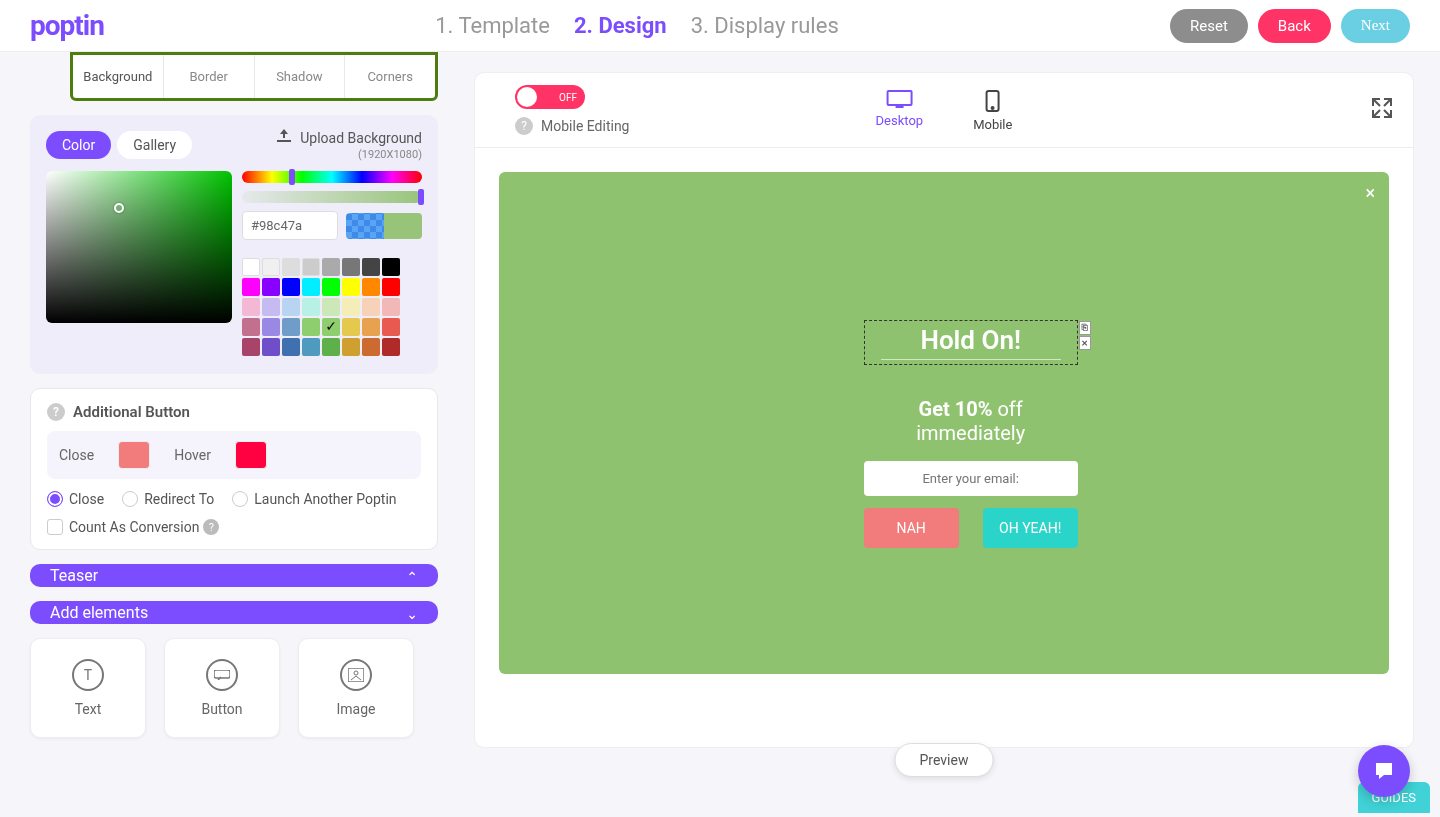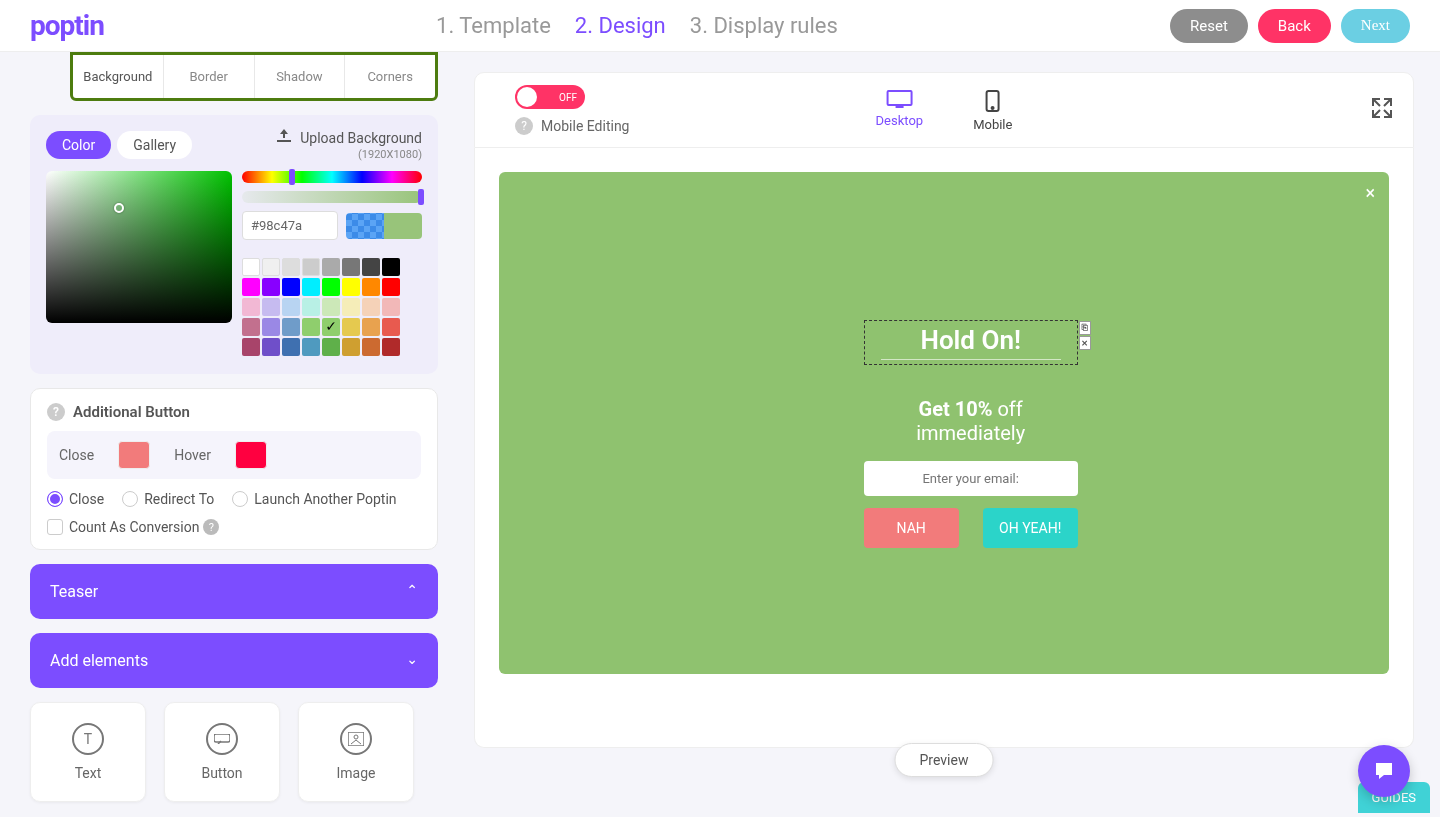--- a/index.html
+++ b/index.html
@@ -3,21 +3,21 @@
   <meta charset="utf-8">
   <style>
     * { margin: 0; padding: 0; box-sizing: border-box; font-family: -apple-system, BlinkMacSystemFont, "Segoe UI", Roboto, sans-serif; }
     body { background: #f5f5fa; width: 1440px; height: 817px; overflow: hidden; }
 
     
     .header { height: 52px; background: #fff; display: flex; align-items: center; padding: 0 30px; border-bottom: 1px solid #eee; }
     .logo { font-size: 28px; font-weight: 700; color: #7c4dff; letter-spacing: -1px; text-align: center; }
     .steps { flex: 1; display: flex; justify-content: center; gap: 24px; }
     .step { font-size: 22px; color: #999; font-weight: 400; }
-    .step.active { color: #7c4dff; font-weight: 400; }
+    .step.active { color: #7c4dff; font-weight: 700; }
     .header-btns { display: flex; gap: 10px; }
     .btn { border: none; padding: 8px 20px; border-radius: 18px; font-size: 15px; color: #fff; cursor: pointer; }
     .btn-reset { background: #8d8d8d; }
     .btn-back { background: #ff3366; }
     .btn-next { background: #6bcfe3; font-family: Liberation Serif, serif; }
 
     
     .main { display: flex; height: calc(100% - 52px); }
     .sidebar { width: 468px; padding: 0 20px 20px; overflow-y: auto; }
     .sidebar-inner { padding: 0 10px; }
@@ -64,21 +64,21 @@
     .addl-row { background: #f5f4fc; border-radius: 8px; padding: 10px 12px; display: flex; gap: 24px; align-items: center; }
     .color-sw-lg { width: 32px; height: 28px; border-radius: 4px; border: 1px solid #eee; }
     .addl-label { font-size: 14px; color: #666; }
     .radio-row { display: flex; gap: 18px; align-items: center; margin-top: 12px; flex-wrap: wrap; font-size: 14px; color: #555; }
     .radio { width: 16px; height: 16px; border: 1px solid #ccc; border-radius: 50%; display: inline-block; vertical-align: middle; margin-right: 6px; }
     .radio.on { border-color: #7c4dff; background: #7c4dff; box-shadow: inset 0 0 0 2px #fff; }
     .checkbox { width: 16px; height: 16px; border: 1px solid #ccc; border-radius: 3px; display: inline-block; vertical-align: middle; margin-right: 6px; background: #fff; }
     .help-inline { width: 16px; height: 16px; border-radius: 50%; background: #bbb; color: #fff; font-size: 11px; display: inline-flex; align-items: center; justify-content: center; margin-left: 4px; }
 
     
-    .accordion { background: #7c4dff; color: #fff; border-radius: 10px; padding: 18px 20px; margin-top: 14px; display: flex; justify-content: space-between; align-items: flex-start; font-size: 16px; cursor: pointer; }
+    .accordion { background: #7c4dff; color: #fff; border-radius: 10px; padding: 2px 20px; margin-top: 14px; display: flex; justify-content: space-between; align-items: flex-end; font-size: 16px; cursor: pointer; }
     .chev { font-size: 14px; }
 
     
     .elements-grid { display: flex; gap: 18px; margin-top: 14px; }
     .elem-card { width: 116px; height: 100px; background: #fff; border: 1px solid #eee; border-radius: 10px; display: flex; flex-direction: column; align-items: center; justify-content: center; gap: 10px; cursor: pointer; box-shadow: 0 1px 3px rgba(0,0,0,0.05); }
     .elem-icon { width: 32px; height: 32px; border: 2px solid #777; border-radius: 50%; display: flex; align-items: center; justify-content: center; color: #777; font-size: 14px; }
     .elem-label { font-size: 14px; color: #666; }
 
     
     .canvas-area { flex: 1; padding: 20px 26px 10px 6px; position: relative; }

